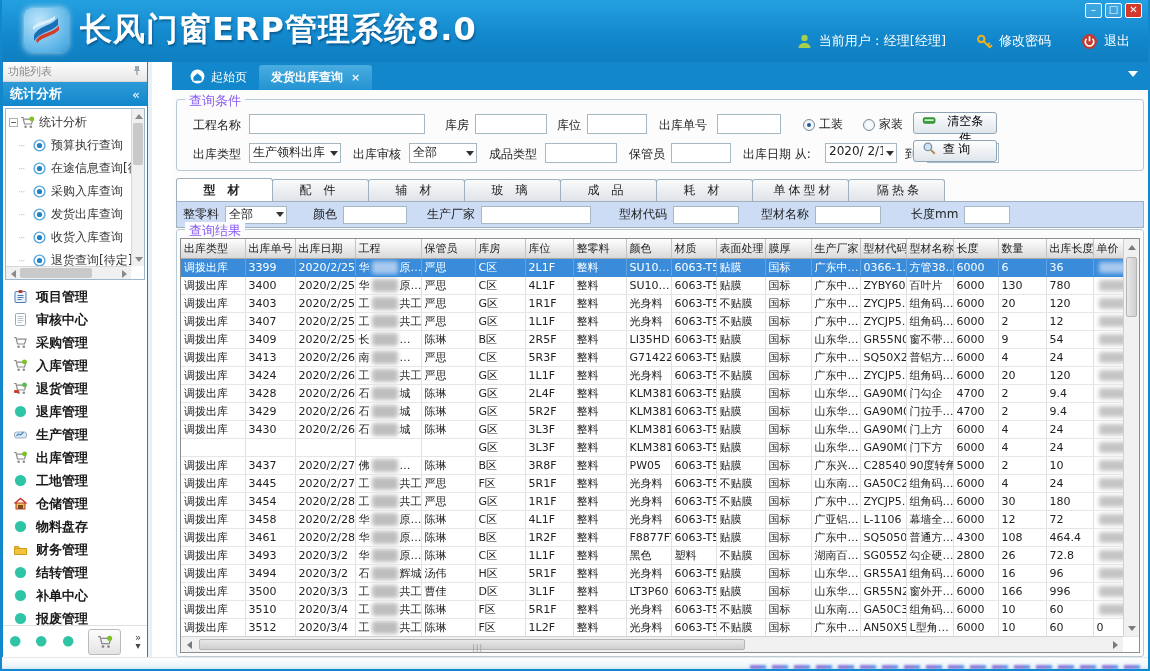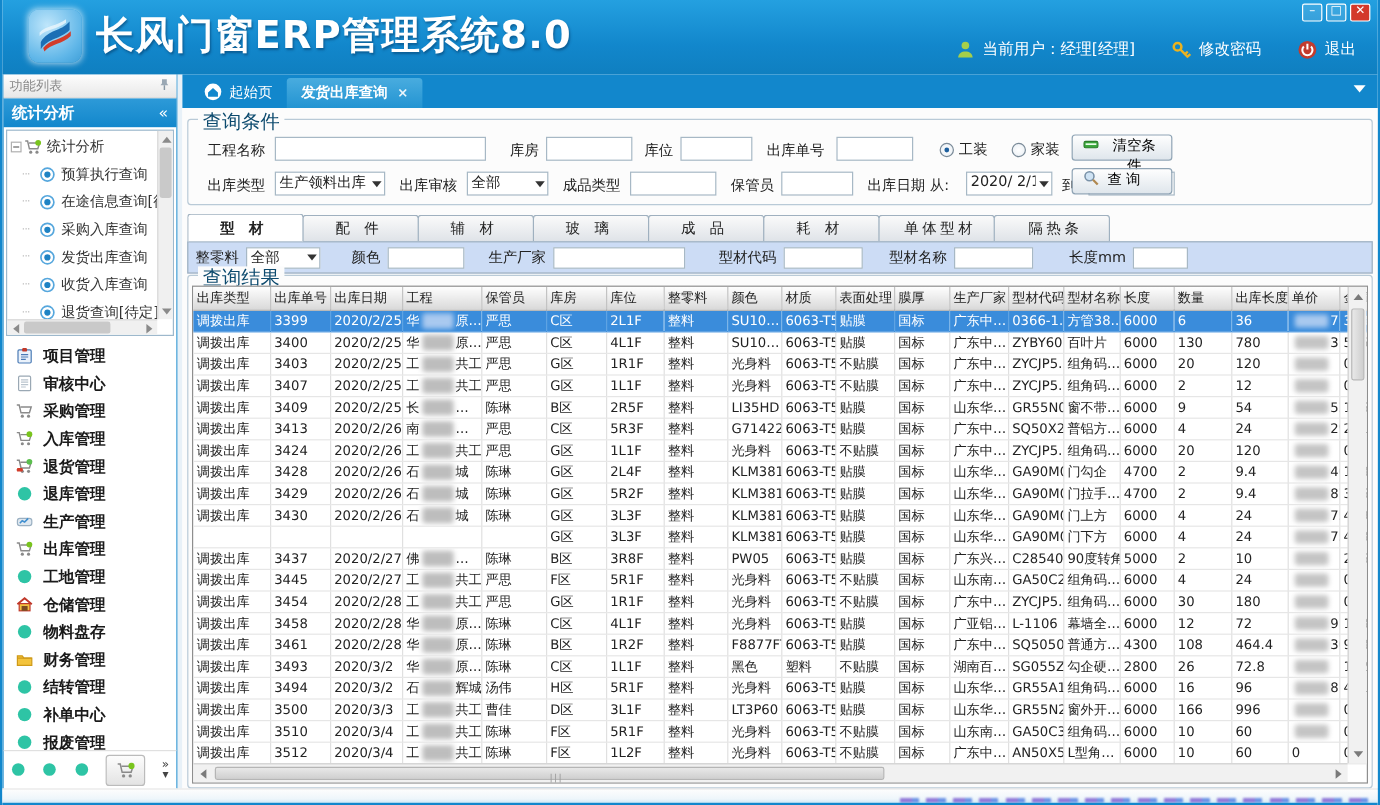--- a/index.html
+++ b/index.html
@@ -43,32 +43,32 @@
   .micon{width:15px;height:15px;flex:0 0 15px;}
   .side-bottom{height:32px;border-top:1px solid #e0e0e0;display:flex;align-items:center;gap:14px;padding:0 6px;}
   .dotbtn{width:13px;height:13px;}
   .cartbtn{width:34px;height:26px;background:linear-gradient(#fdfdfd,#e3e3e3);border:1px solid #bbb;border-radius:3px;display:flex;align-items:center;justify-content:center;cursor:pointer;}
   .chev{margin-left:auto;color:#444;font-size:10px;line-height:8px;text-align:center;cursor:pointer;}
 
   
   .splitter{width:4px;flex:0 0 4px;background:#e8f1f8;}
 
   
-  .main{flex:1;display:flex;flex-direction:column;min-width:0;min-height:0;}
+  .main{flex:1;display:flex;flex-direction:column;min-width:0;min-height:0;padding-left:20px;}
   .tabbar{height:28px;background:#1287cc;display:flex;align-items:flex-end;position:relative;flex:0 0 28px;}
   .tab{height:25px;display:flex;align-items:center;gap:6px;color:#fff;padding:0 12px;font-size:12px;cursor:pointer;}
   .tab.home{margin-left:6px;}
   .tab.active{background:linear-gradient(#49acdf,#2394d2);font-weight:bold;border-radius:3px 3px 0 0;}
   .tab .x{font-size:11px;opacity:.9;margin-left:2px;cursor:pointer;}
   .tab-list-arrow{position:absolute;right:10px;top:9px;width:0;height:0;border-left:5px solid transparent;border-right:5px solid transparent;border-top:6px solid #fff;cursor:pointer;}
   .content{flex:1;background:#fcfcfc;padding:3px 4px 0 4px;display:flex;flex-direction:column;min-height:0;}
 
   
   .gb{border:1px solid #b9cad7;border-radius:3px;position:relative;background:#fcfcfc;}
-  .gb>.gb-label{position:absolute;top:-8px;left:8px;background:#fcfcfc;padding:0 4px;font-size:16px;color:#0c4a6e;}
+  .gb>.gb-label{position:absolute;top:-8px;left:8px;background:#fcfcfc;padding:0 4px;font-size:13px;color:#8b5cf6;}
   .gb-query{height:72px;margin-top:6px;flex:0 0 72px;}
   .q-label{position:absolute;font-size:12px;color:#222;white-space:nowrap;}
   .q-input{position:absolute;height:20px;border:1px solid #a7b8c5;background:#fff;font-size:12px;padding:0 3px;font-family:inherit;}
   .q-combo{position:absolute;height:20px;border:1px solid #a7b8c5;background:#fff;display:flex;font-size:12px;padding-left:3px;cursor:pointer;}
   .q-combo .cv{flex:1;white-space:nowrap;overflow:hidden;}
   .q-combo .ca{width:13px;display:flex;align-items:center;justify-content:center;}
   .tri-d{width:0;height:0;border-left:4px solid transparent;border-right:4px solid transparent;border-top:5px solid #333;}
   .radio{position:absolute;display:flex;align-items:center;gap:4px;font-size:12px;cursor:pointer;}
   .rdot{width:12px;height:12px;border-radius:50%;border:1px solid #7a8a98;background:radial-gradient(#fff,#e8eef4);position:relative;}
   .rdot.sel:after{content:"";position:absolute;left:3px;top:3px;width:4px;height:4px;border-radius:50%;background:#1d5f9e;}

